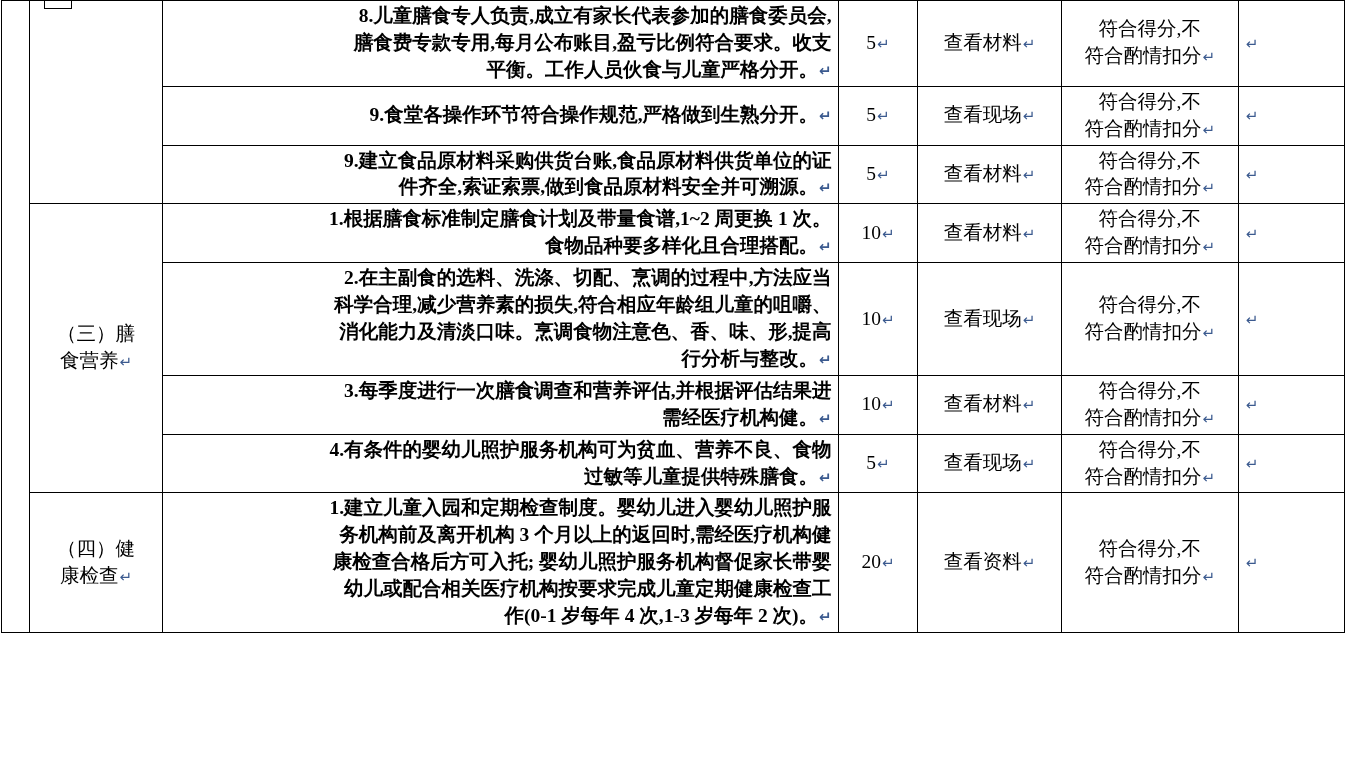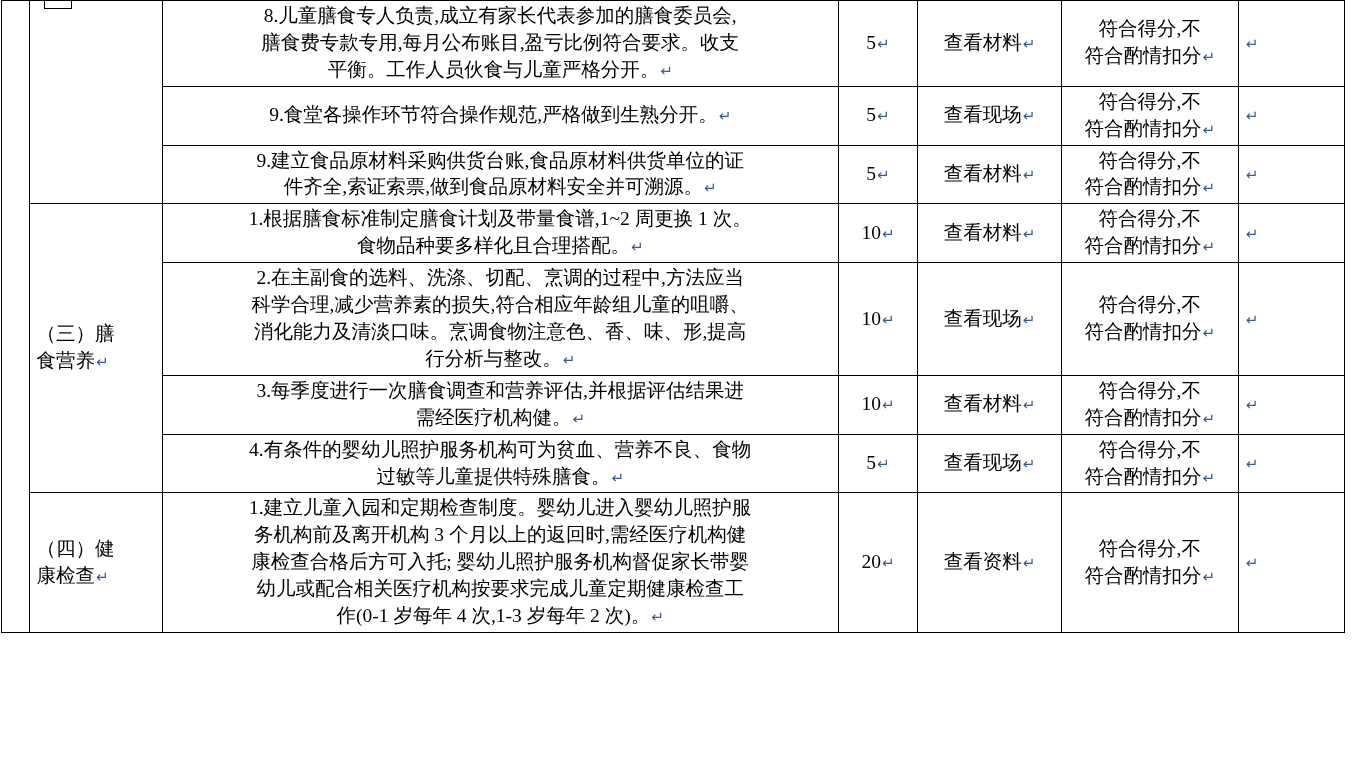--- a/index.html
+++ b/index.html
@@ -38,26 +38,27 @@
   col.c-cat1 { width: 26px; }
   col.c-cat2 { width: 121px; }
   col.c-item { width: 618px; }
   col.c-score { width: 73px; }
   col.c-method { width: 131px; }
   col.c-rule { width: 162px; }
   col.c-note { width: 97px; }
 
   td.cat1 { border-top: none; }
   td.cat2 {
-    text-align: left;
+    text-align: center;
     line-height: 1.4;
   }
   td.item {
-    text-align: center;
+    text-align: right;
     vertical-align: middle;
+    font-weight: bold;
   }
   td.score {
     text-align: center;
   }
   td.method {
     text-align: center;
     margin-top: 15px;
   }
   td.rule {
     text-align: center;

